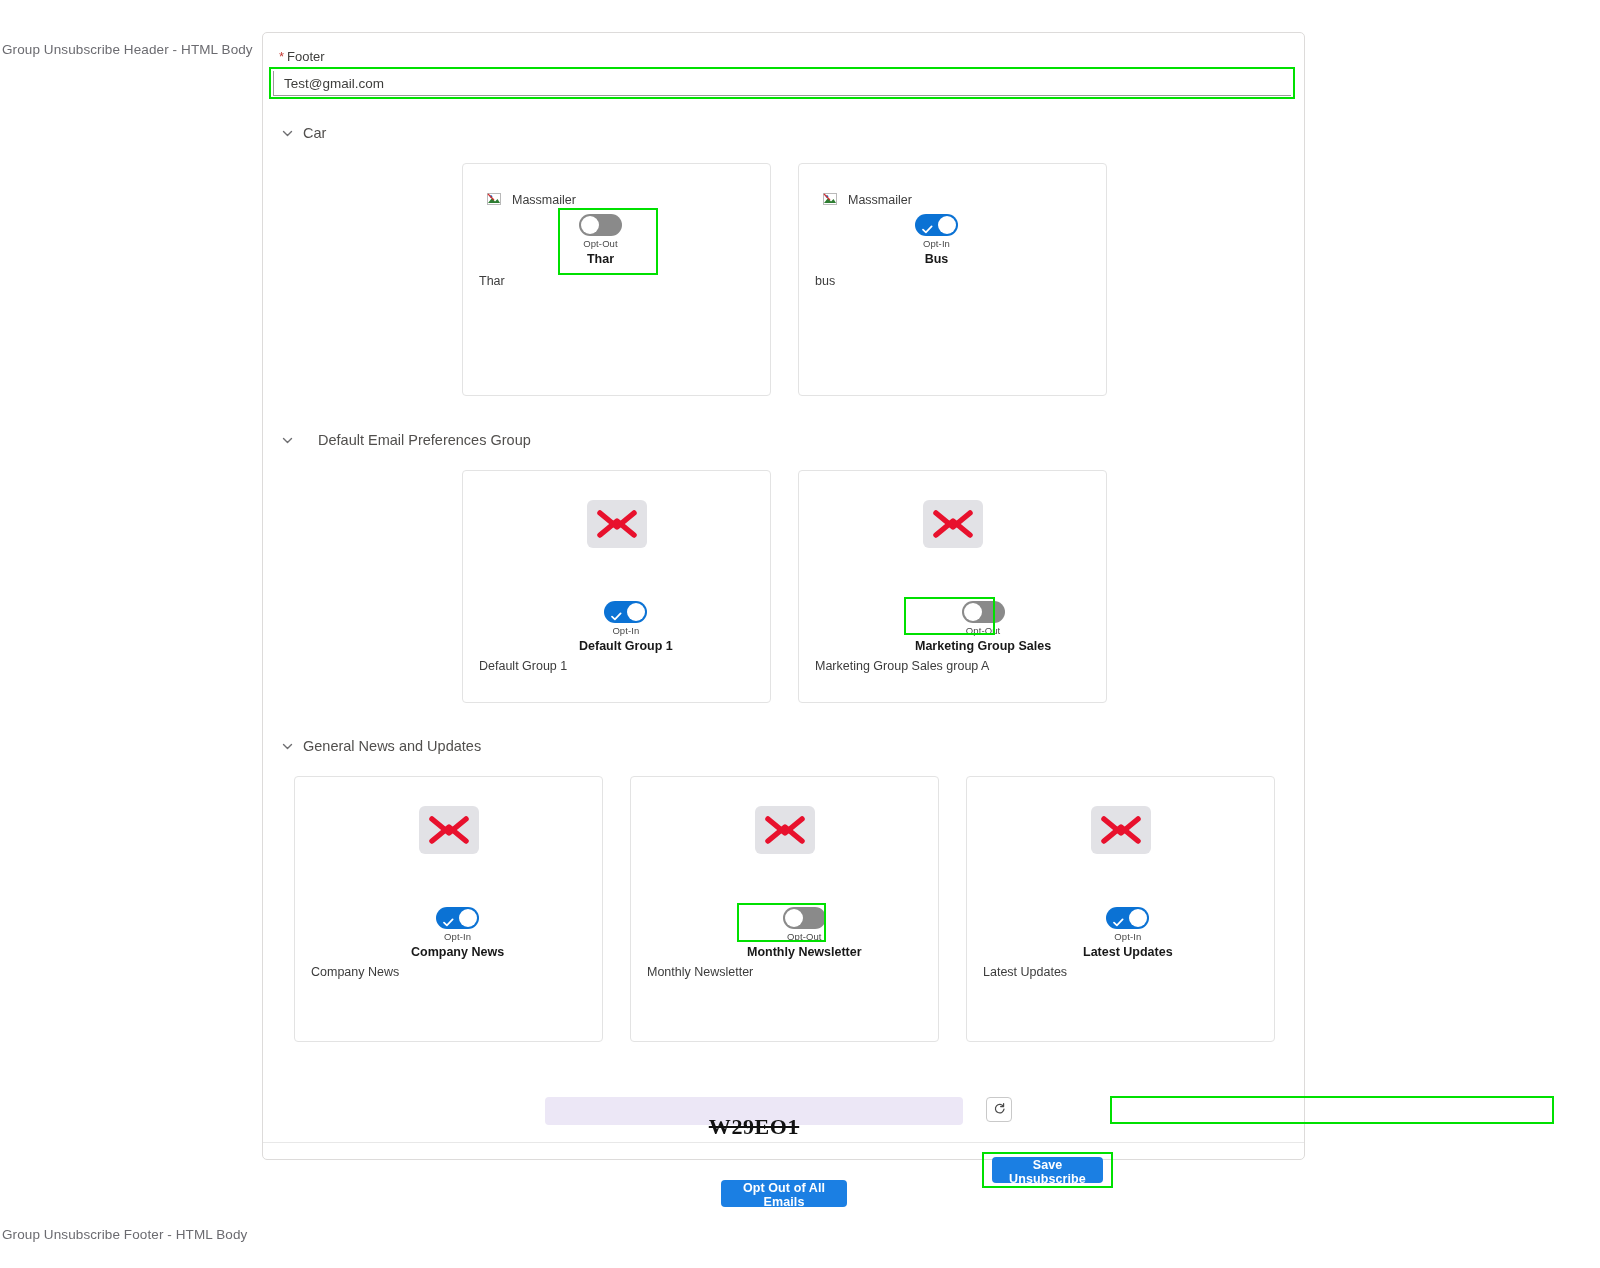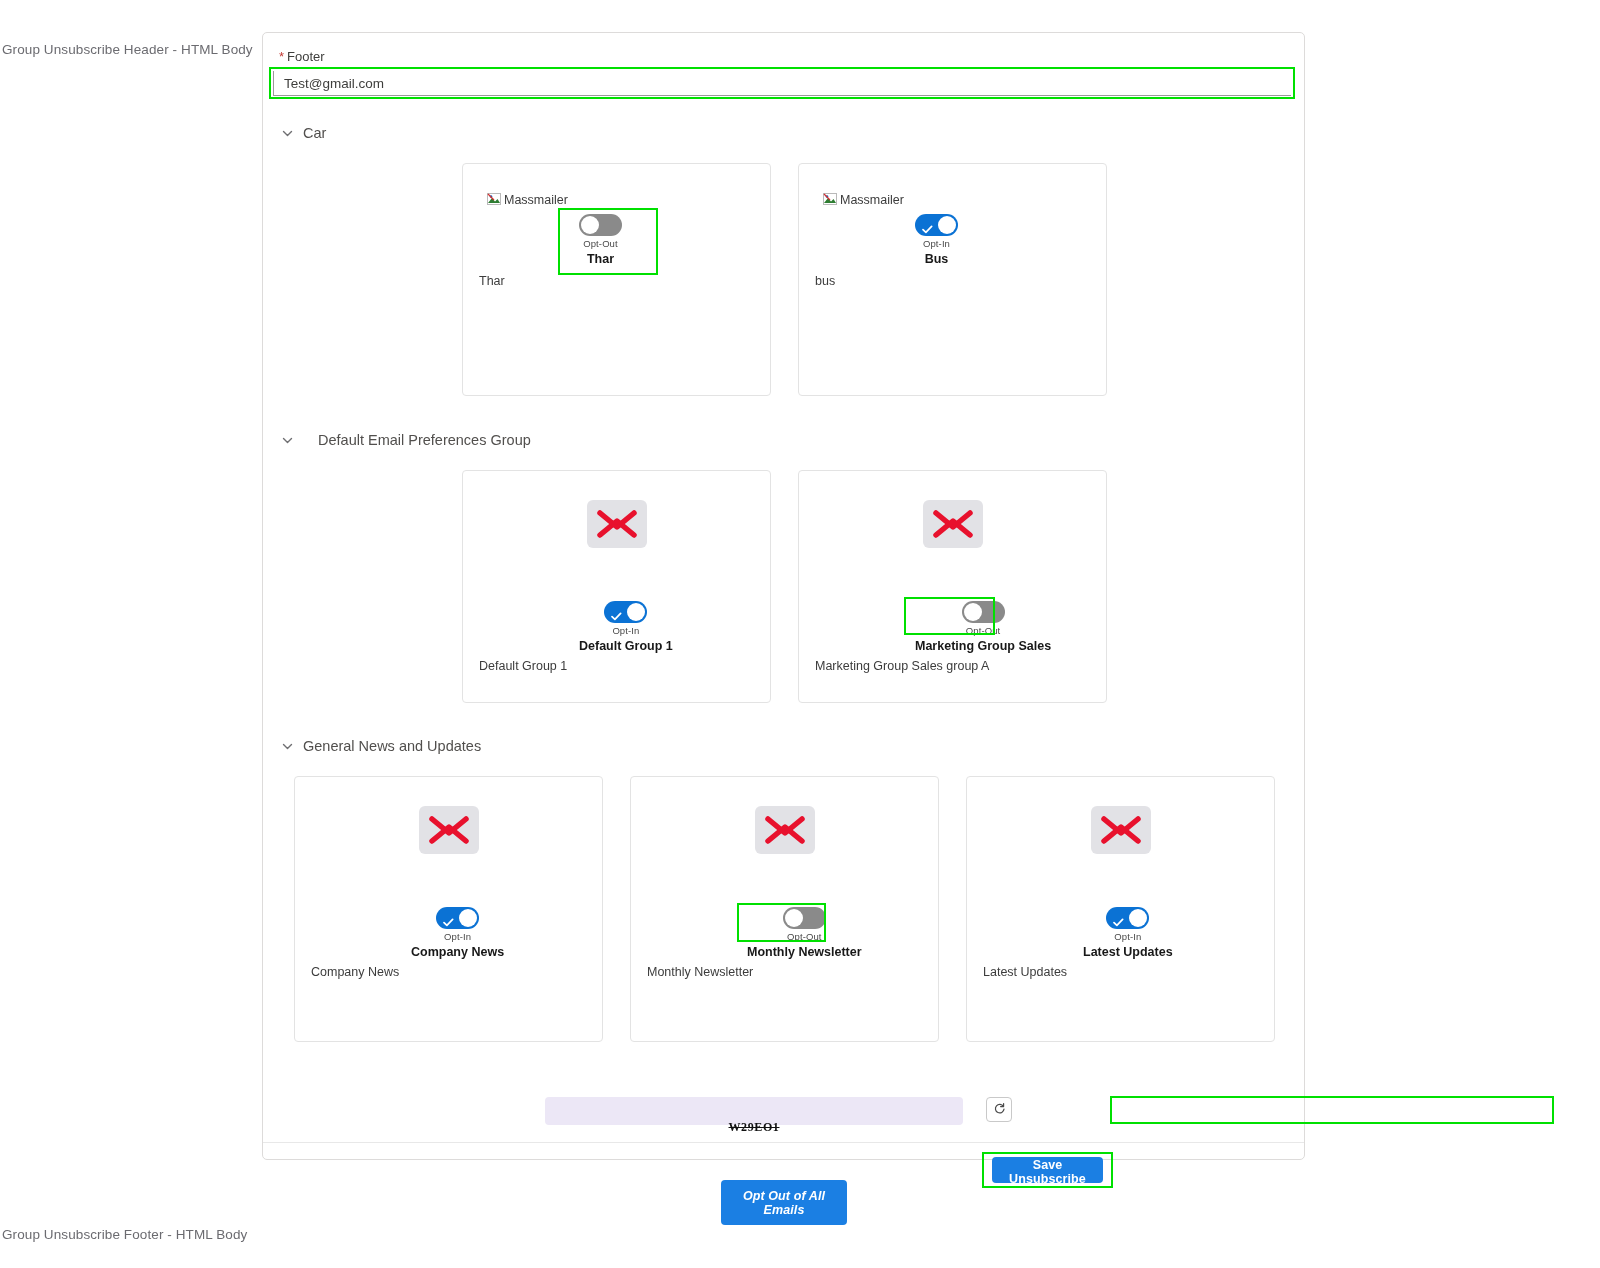--- a/index.html
+++ b/index.html
@@ -59,21 +59,21 @@
 
   .cards-row { position: absolute; display: flex; }
   .pcard {
     background: #fff;
     border: 1px solid #e3e3e3;
     border-radius: 4px;
     position: relative;
   }
 
   
-  .brokenimg { position: absolute; display: flex; align-items: center; gap: 2px; }
+  .brokenimg { position: absolute; display: flex; align-items: center; gap: 10px; }
   .brokenimg .glyph { width: 15px; height: 15px; display: block; }
   .brokenimg .alt { font-size: 12.5px; color: #3c3c3c; }
 
   
   .mailicon {
     width: 60px; height: 48px; border-radius: 6px; background: #e2e2e6;
     display: flex; align-items: center; justify-content: center;
   }
   .mailicon svg { display: block; }
 
@@ -100,21 +100,21 @@
 
   
   .captcha-img {
     position: absolute; left: 282px; top: 1064px;
     width: 418px; height: 28px; background: #ece7f6;
     border-radius: 4px;
     display: flex; align-items: center; justify-content: center;
   }
   .captcha-text {
     font-family: "Liberation Serif", serif;
-    font-size: 12px; font-weight: bold; color: #111;
+    font-size: 22px; font-weight: bold; color: #111;
     text-decoration: line-through; letter-spacing: .6px; margin-top: 32px;
   }
   .captcha-refresh {
     position: absolute; left: 723px; top: 1064px;
     width: 26px; height: 25px;
     border: 1px solid #c9c9c9; border-radius: 4px; background: #fff;
     display: flex; align-items: center; justify-content: center;
     cursor: pointer;
   }
   .captcha-hl {
@@ -144,21 +144,21 @@
     font-family: "Liberation Sans", sans-serif;
     font-size: 12.5px; font-weight: bold;
     cursor: pointer; letter-spacing: .1px;
   }
   .save-btn {
     position: absolute; left: 729px; top: 1124px;
     width: 111px; height: 26px;
   }
   .optout-btn {
     position: absolute; left: 721px; top: 1180px;
-    width: 126px; height: 45px; font-style: italic;
+    width: 126px; height: 27px;
   }
 </style>
 </head>
 <body>
 
 <div class="page">
 
   <div class="header-text">Group Unsubscribe Header - HTML Body</div>
 
   <div class="form-card">

